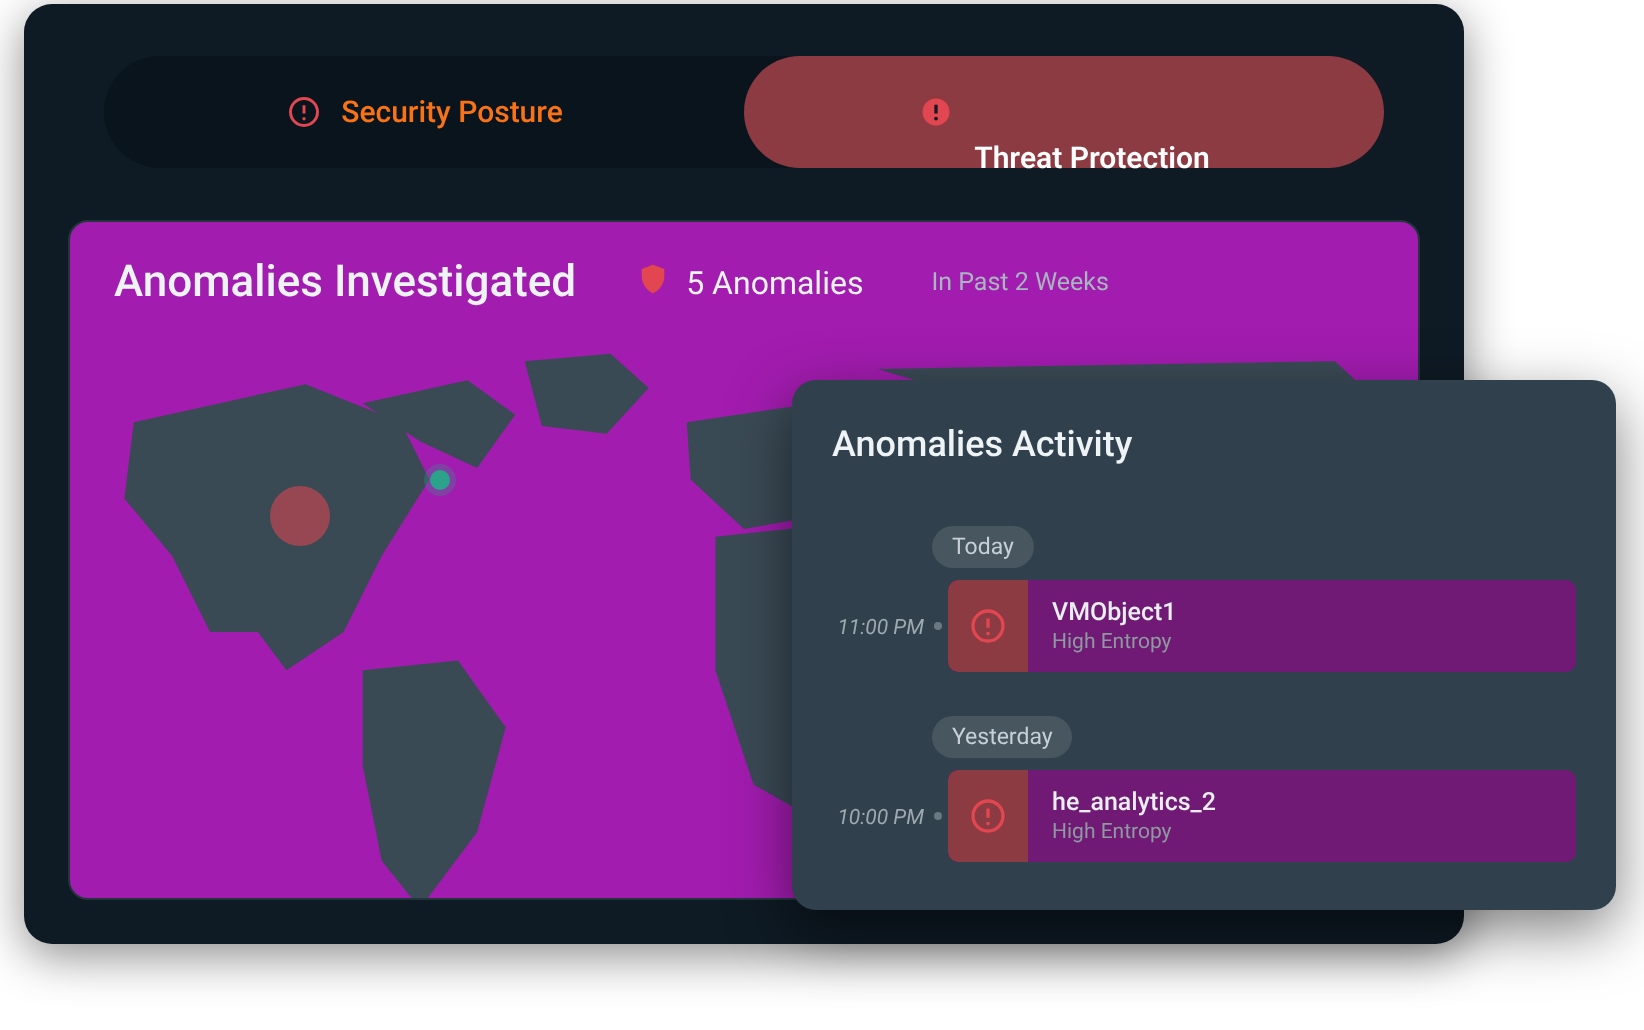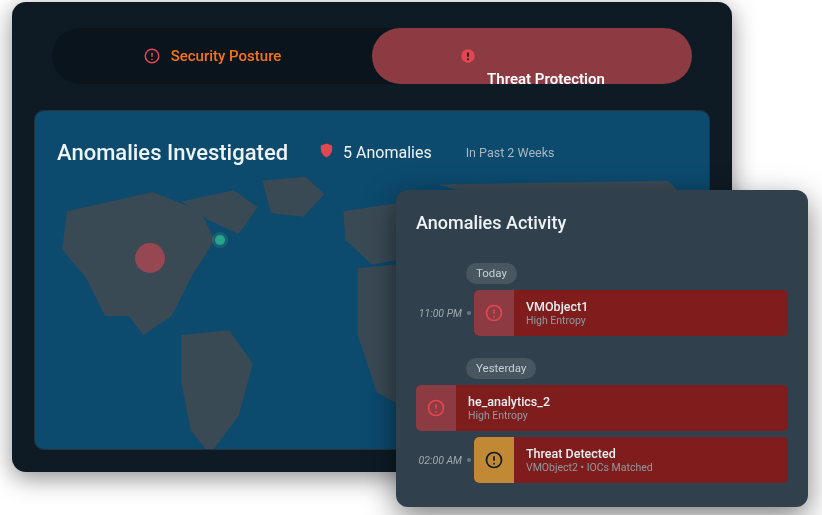--- a/index.html
+++ b/index.html
@@ -54,25 +54,25 @@
     white-space: nowrap;
   }
   .tab.active .label { color: #ffffff; font-weight: 600; margin-top: 45px; }
 
   .content-card {
     position: absolute;
     left: 22px;
     top: 108px;
     right: 22px;
     bottom: 22px;
-    background: #0c4a6e;
+    background: #a21caf;
     border: 1px solid #23343e;
     border-radius: 10px;
     overflow: hidden;
-    padding: 29px 22px;
+    padding: 18px 22px;
   }
   .header-row {
     display: flex;
     align-items: center;
     gap: 30px;
     margin-bottom: 14px;
   }
   .title {
     color: #eef3f6;
     font-size: 22px;
@@ -171,21 +171,21 @@
     width:4px;height:4px;
     background:#6a7881;
     border-radius:50%;
     transform:translateY(-50%);
   }
   .item {
     flex: 1;
     display: flex;
     align-items: center;
     gap: 2px;
-    background: #7f1d1d;
+    background: #701a75;
     border-radius: 5px;
     height: 46px;
     overflow: hidden;
   }
   .item .accent {
     width: 40px;
     height: 100%;
     display: flex;
     align-items: center;
     justify-content: center;
@@ -304,43 +304,28 @@
       <div class="text">
         <span class="name">VMObject1</span>
         <span class="sub">High Entropy</span>
       </div>
     </div>
   </div>
 
   
   <div class="day-pill">Yesterday</div>
   <div class="row">
+    <div class="time">10:00 PM</div>
     <div class="item">
       <div class="accent red">
         <svg viewBox="0 0 24 24" width="20" height="20" fill="none" stroke="#e24650" stroke-width="2">
           <circle cx="12" cy="12" r="9"></circle>
             <line x1="12" y1="7.5" x2="12" y2="13"></line>
             <circle cx="12" cy="16.5" r="1.1" fill="#e24650" stroke="none"></circle>
         </svg>
       </div>
       <div class="text">
         <span class="name">he_analytics_2</span>
         <span class="sub">High Entropy</span>
       </div>
     </div>
   </div>
-  <div class="row">
-    <div class="time">02:00 AM</div>
-    <div class="item">
-      <div class="accent amber">
-        <svg viewBox="0 0 24 24" width="20" height="20" fill="none" stroke="#0e1a24" stroke-width="2">
-          <circle cx="12" cy="12" r="9"></circle>
-            <line x1="12" y1="7.5" x2="12" y2="13"></line>
-            <circle cx="12" cy="16.5" r="1.1" fill="#0e1a24" stroke="none"></circle>
-        </svg>
-      </div>
-      <div class="text">
-        <span class="name">Threat Detected</span>
-        <span class="sub">VMObject2  •  IOCs Matched</span>
-      </div>
-    </div>
-  </div>
 </div>
 
 </body></html>

